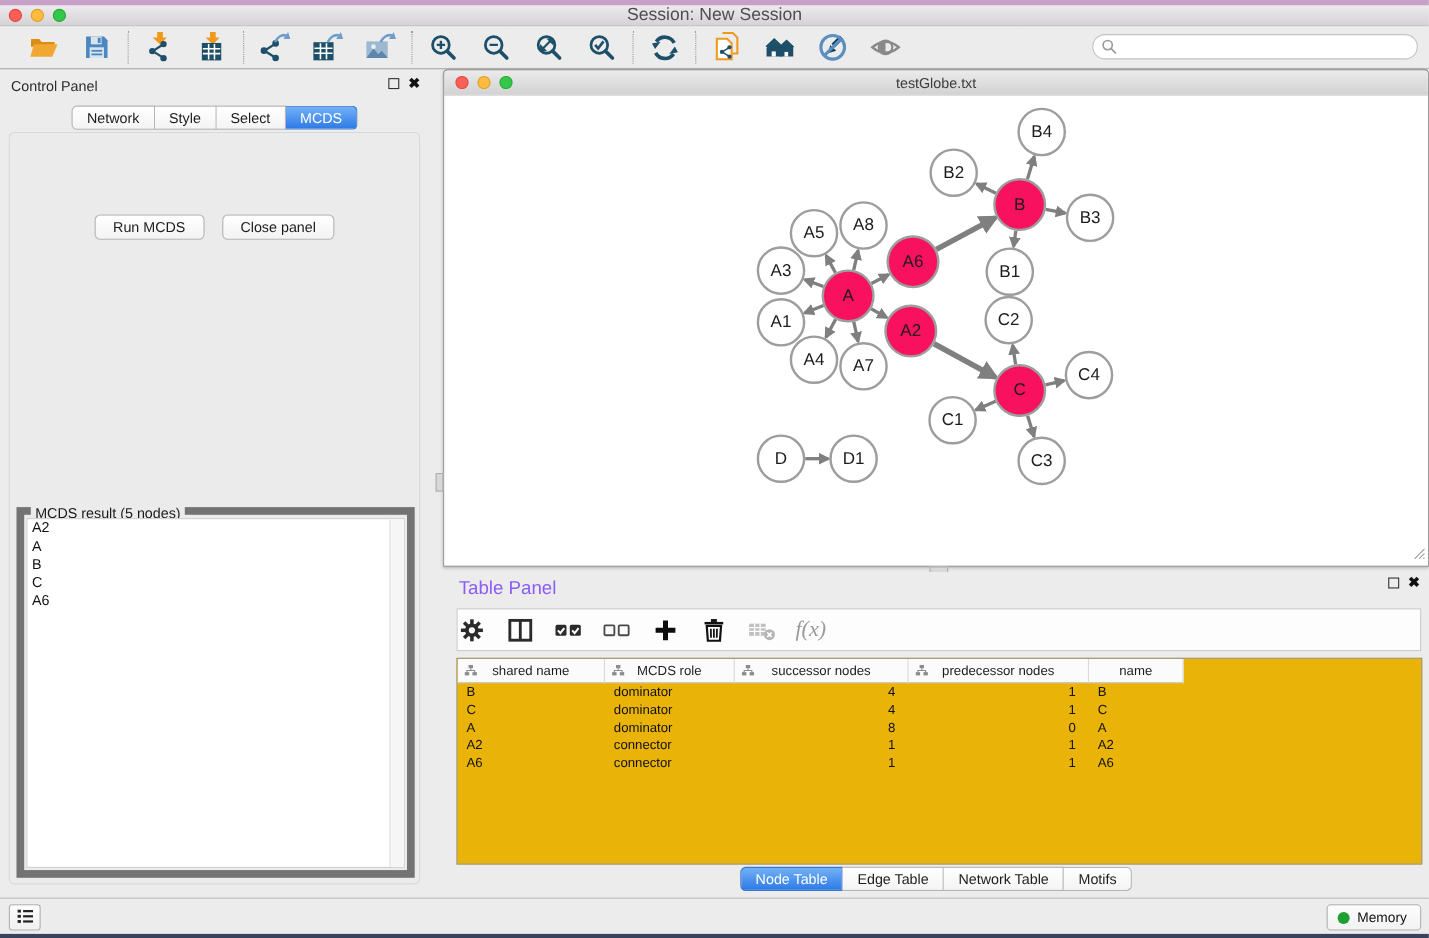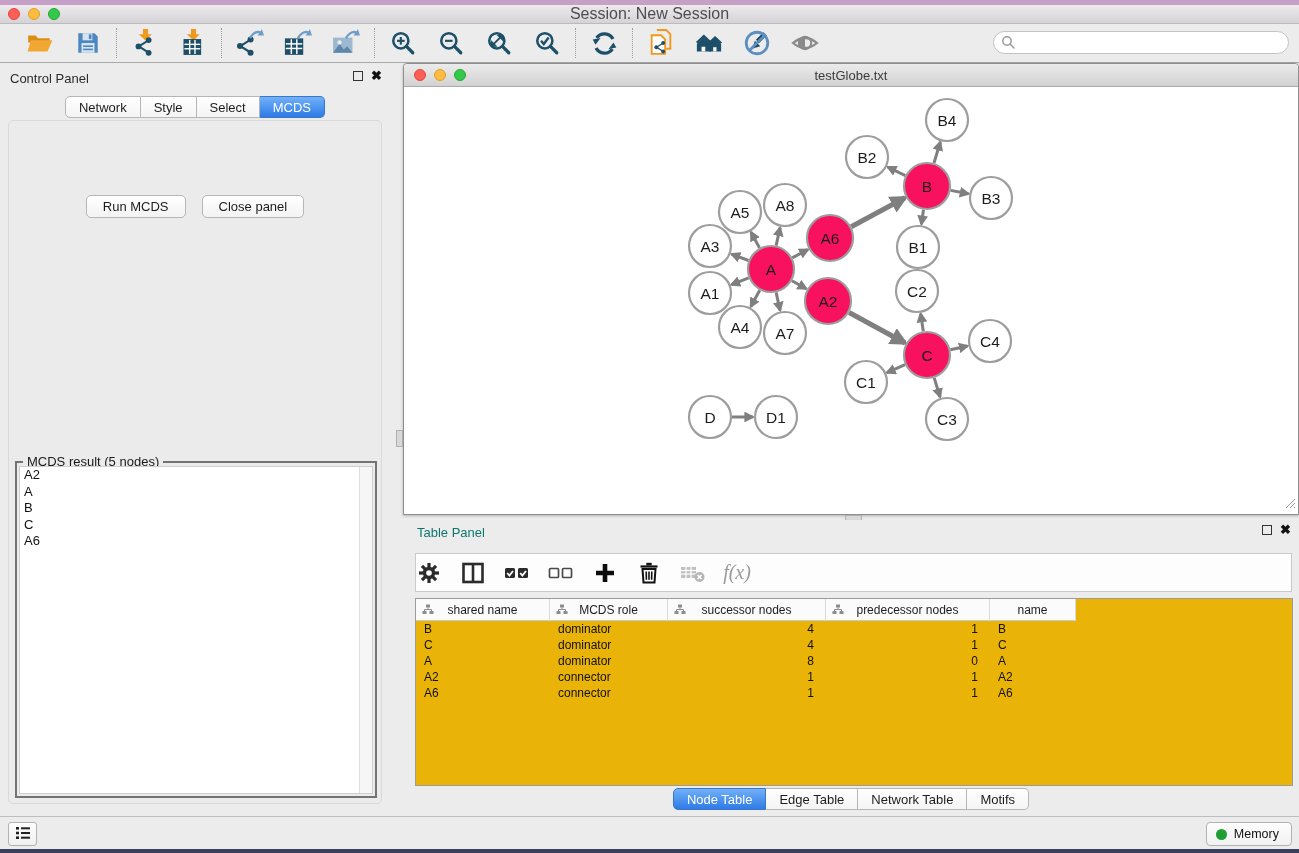--- a/index.html
+++ b/index.html
@@ -73,21 +73,21 @@
   .dd-up { width:0; height:0; border-left:4px solid transparent; border-right:4px solid transparent; border-bottom:5px solid #fff; }
   .dd-down { width:0; height:0; border-left:4px solid transparent; border-right:4px solid transparent; border-top:5px solid #fff; }
   .cp-buttons { position:absolute; left:0; top:74px; width:100%; display:flex; justify-content:center; gap:16px; }
   .btn {
     background:linear-gradient(#ffffff,#f3f3f3); border:1px solid #b6b6b6; border-radius:5px;
     height:23px; padding:2px 16px; font-size:13px; color:#1c1c1c;
     font-family:"Liberation Sans", sans-serif;
   }
   .result-group {
     position:absolute; left:6px; top:340px; width:362px; height:337px;
-    border:2px solid #737373;
+    border:7px solid #737373;
   }
   .result-label {
     position:absolute; left:6px; top:-9px; background:#ebebeb; padding:0 4px; font-size:13px; color:#1a1a1a;
   }
   .result-list {
     position:absolute; left:2px; top:3px; right:2px; bottom:2px;
     background:#fff; border:1px solid #cfcfcf; overflow:hidden;
   }
   .result-scrollbar {
     position:absolute; right:0; top:0; bottom:0; width:13px;
@@ -112,21 +112,21 @@
   .splitter-handle-left {
     position:absolute; left:396px; top:430px; width:7px; height:17px;
     background:#d8d8d8; border:1px solid #b0b0b0;
   }
   .splitter-handle-bottom {
     position:absolute; left:845px; top:515px; width:17px; height:6px;
     background:#d8d8d8; border:1px solid #b0b0b0;
   }
   
   .table-panel { position:absolute; left:403px; top:520px; width:896px; height:296px; background:#ececec; }
-  .tp-title { position:absolute; left:14px; top:5px; font-size:13px; color:#0f766e; }
+  .tp-title { position:absolute; left:14px; top:5px; font-size:17px; color:#8b5cf6; }
   .tp-toolbar {
     position:absolute; left:12px; top:33px; width:877px; height:39px;
     background:#fdfdfd; border:1px solid #c9c9c9;
     display:flex; align-items:center; gap:18px; 
   }
   .tp-tool { width:26px; height:26px; display:flex; align-items:center; justify-content:center; }
   .fx-label { font-family:"Liberation Serif", serif; font-style:italic; font-size:20px; color:#9a9a9a; }
   .tp-table {
     position:absolute; left:12px; top:78px; width:878px; height:188px;
     background:#eab308; border:1px solid #9b9b9b; overflow:hidden;

